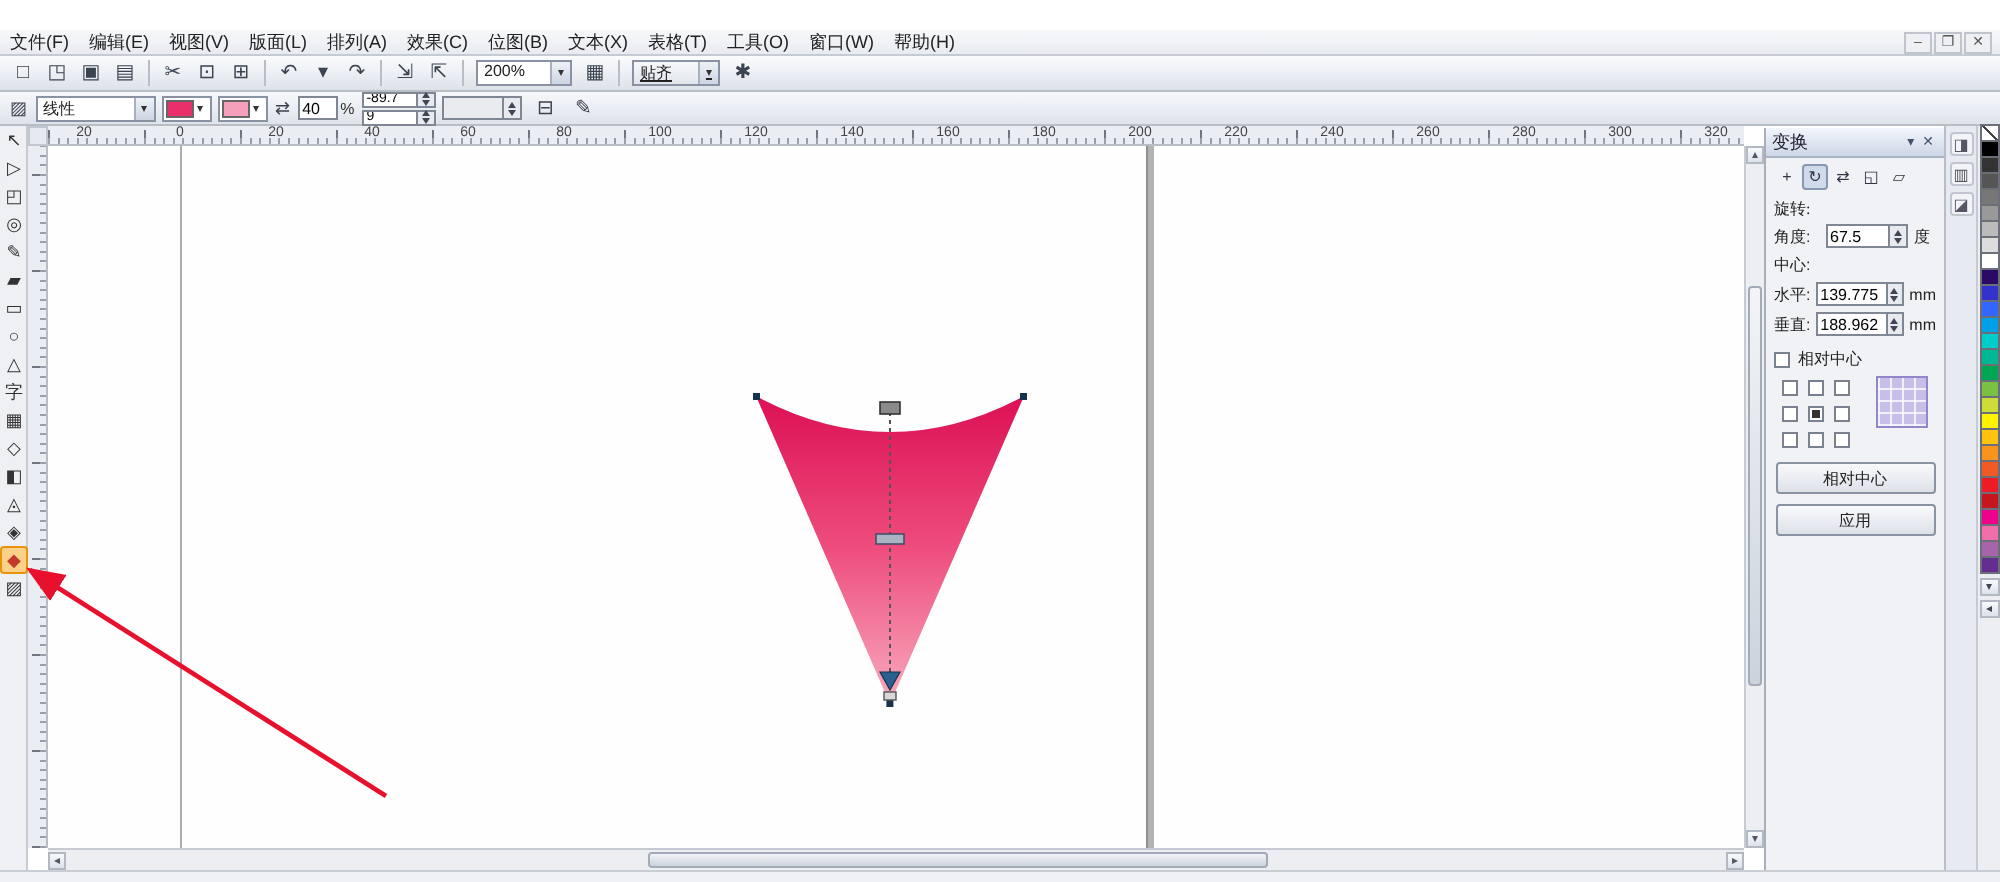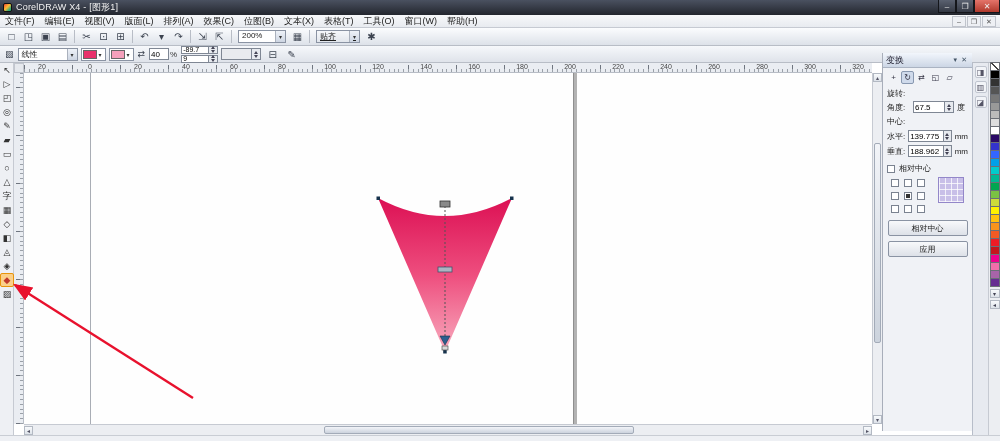--- a/index.html
+++ b/index.html
@@ -96,21 +96,21 @@
   #page-edge-right { position:absolute; left:549px; top:0; bottom:0; width:4px; background:#b3b3b3; border-left:1px solid #8f8f8f; }
 
   
   #vscroll { left:872px; top:73px; width:10px; height:351px; background:#eceef2; border-left:1px solid #c6cad2; }
   #hscroll { left:24px; top:424px; width:848px; height:11px; background:#eceef2; border-top:1px solid #c6cad2; }
   .sb-btn { position:absolute; background:linear-gradient(#f8fafc,#dde2e9); border:1px solid #b3b9c3;
     color:#556; font-size:6px; display:flex; align-items:center; justify-content:center; }
   .sb-thumb { position:absolute; background:linear-gradient(#f2f4f8,#ccd3dd); border:1px solid #a3abb8; border-radius:2px; }
 
   
-  #docker { left:882px; top:53px; width:90px; height:378px; background:#f0f2f6; border-left:1px solid #a8aeba; }
+  #docker { left:882px; top:64px; width:90px; height:378px; background:#f0f2f6; border-left:1px solid #a8aeba; }
   #docker-title { height:15px; background:linear-gradient(#f2f6fc,#ccd6e5); border-bottom:1px solid #aab3c2;
     display:flex; align-items:center; padding:0 3px; font-size:9px; color:#223; }
   #docker-title .dicon { margin-left:auto; font-size:7px; color:#456; padding:0 2px; }
   #docker-title .dicon + .dicon { margin-left:0; }
   #docker-modes { display:flex; gap:1px; padding:3px 4px 2px 4px; }
   .mode-btn { width:13px; height:13px; display:flex; align-items:center; justify-content:center;
     font-size:8px; color:#334; border:1px solid transparent; border-radius:2px; }
   .mode-btn.active { background:#cfdaeb; border-color:#8898b0; }
   .drow { display:flex; align-items:center; padding:2px 4px 1px 4px; font-size:8px; color:#222; }
   .dlabel { width:26px; }
@@ -137,29 +137,20 @@
   .pal-btn { width:10px; height:9px; margin:2px auto 0 auto; text-align:center; font-size:6px; color:#445;
     background:linear-gradient(#f8fafc,#dde2e9); border:1px solid #b3b9c3; line-height:8px; }
 
   #statusbar { left:0; top:435px; width:1000px; height:6px; background:#eef0f4; border-top:1px solid #c9cdd4; }
 </style>
 </head>
 <body>
 
 <div id="window">
 
-  <div id="titlebar" class="abs">
-    <div id="app-logo"></div>
-    <span id="window-title">CorelDRAW X4 - [图形1]</span>
-    <div id="win-btns">
-      <div class="wbtn">–</div>
-      <div class="wbtn">❐</div>
-      <div class="wbtn close">✕</div>
-    </div>
-  </div>
 
   <div id="menubar" class="abs">
     <span id="menu-items"><span class="menu-item">文件(F)</span><span class="menu-item">编辑(E)</span><span class="menu-item">视图(V)</span><span class="menu-item">版面(L)</span><span class="menu-item">排列(A)</span><span class="menu-item">效果(C)</span><span class="menu-item">位图(B)</span><span class="menu-item">文本(X)</span><span class="menu-item">表格(T)</span><span class="menu-item">工具(O)</span><span class="menu-item">窗口(W)</span><span class="menu-item">帮助(H)</span></span>
     <div id="doc-controls">
         <span class="doc-ctl">–</span>
         <span class="doc-ctl">❐</span>
         <span class="doc-ctl">✕</span>
       </div>
   </div>
 

